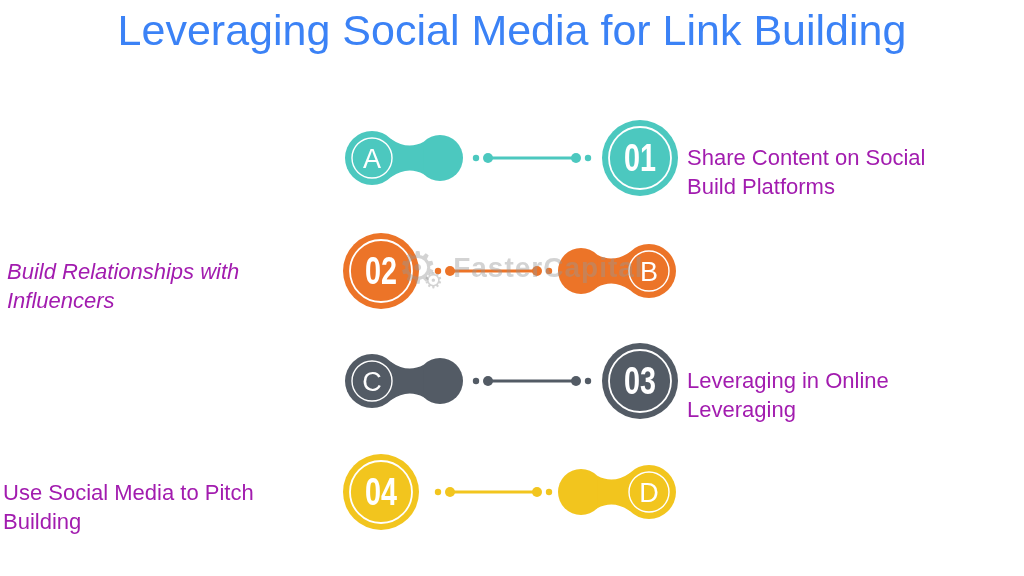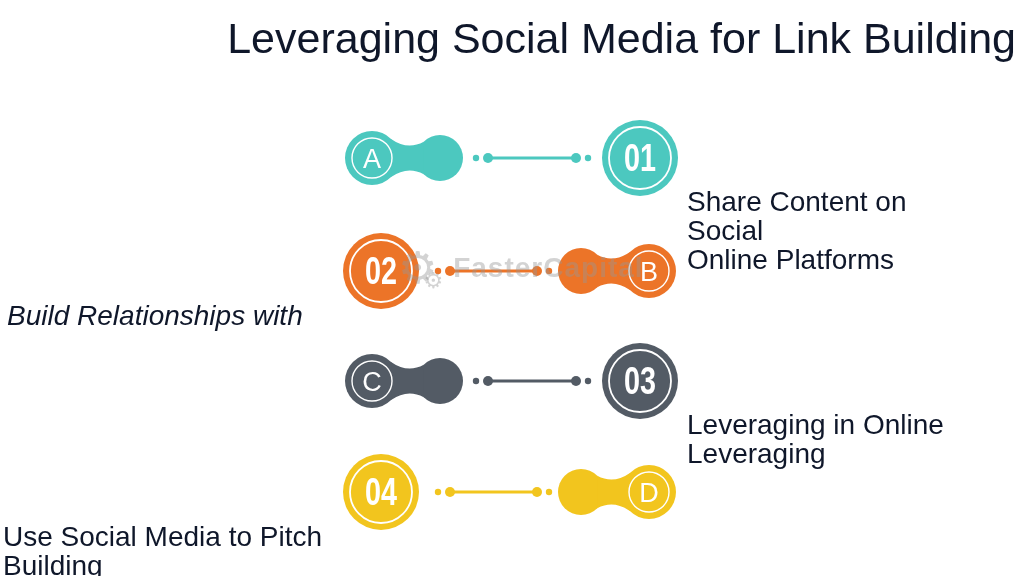--- a/index.html
+++ b/index.html
@@ -1,27 +1,27 @@
 <!DOCTYPE html>
 <html><head>
 <meta charset="utf-8">
 <style>
   html,body{margin:0;padding:0;background:#fff;}
   .stage{
     position:relative;width:1024px;height:576px;background:#ffffff;
     overflow:hidden;font-family:"Liberation Sans",sans-serif;
   }
   .title{
-    position:absolute;top:6px;left:0;right:0;margin:8px;
-    text-align:right;font-size:43px;font-weight:400;color:#0f172a;
+    position:absolute;top:6px;left:0;right:0;margin:0;
+    text-align:center;font-size:43px;font-weight:400;color:#3b82f6;
     letter-spacing:0;
   }
   .row-svg{position:absolute;z-index:1;}
   .label{
-    position:absolute;font-size:28px;line-height:29px;color:#0f172a;z-index:2;margin-top:44px;
+    position:absolute;font-size:22px;line-height:29px;color:#a21caf;z-index:2;
   }
   .letter-text{
     fill:#ffffff;font-size:27px;font-weight:400;
     font-family:"Liberation Sans",sans-serif;
   }
   .num-text{
     fill:#ffffff;font-size:38px;font-weight:bold;
     font-family:"Liberation Sans",sans-serif;
   }
   .watermark{
@@ -49,39 +49,40 @@
         <circle cx="488" cy="158" r="5" fill="#4CC8BF"></circle>
         <line x1="488" y1="158" x2="576" y2="158" stroke="#4CC8BF" stroke-width="3.2"></line>
         <circle cx="576" cy="158" r="5" fill="#4CC8BF"></circle>
         <circle cx="588" cy="158" r="3.2" fill="#4CC8BF"></circle>
         <circle cx="640" cy="158" r="38" fill="#4CC8BF"></circle>
         <circle cx="640" cy="158" r="31" fill="none" stroke="#fff" stroke-width="1.8"></circle>
         <text x="640" y="171" text-anchor="middle" class="num-text" textLength="32" lengthAdjust="spacingAndGlyphs">01</text>
       </svg>
       <div class="label" style="left: 687px; top: 143px; width: 300px;">
         <div>Share Content on Social</div>
-        <div>Online Platforms</div>
+        <div>Build Platforms</div>
       </div>
       <svg class="row-svg" width="360" height="112" viewBox="330 215 360 112" style="left:330px;top:215px;">
         <circle cx="381" cy="271" r="38" fill="#EC7428"></circle>
         <circle cx="381" cy="271" r="31" fill="none" stroke="#fff" stroke-width="1.8"></circle>
         <text x="381" y="284" text-anchor="middle" class="num-text" textLength="32" lengthAdjust="spacingAndGlyphs">02</text>
         <circle cx="438" cy="271" r="3.2" fill="#EC7428"></circle>
         <circle cx="450" cy="271" r="5" fill="#EC7428"></circle>
         <line x1="450" y1="271" x2="537" y2="271" stroke="#EC7428" stroke-width="3.2"></line>
         <circle cx="537" cy="271" r="5" fill="#EC7428"></circle>
         <circle cx="549" cy="271" r="3.2" fill="#EC7428"></circle>
         <circle cx="649" cy="271" r="27" fill="#EC7428"></circle>
         <circle cx="581" cy="271" r="23" fill="#EC7428"></circle>
         <path d="M 597.261 254.739 Q 613.586 263.5 629.9110000000001 251.911 L 629.9110000000001 290.089 Q 613.586 278.5 597.261 287.261 Z" fill="#EC7428"></path>
         <circle cx="649" cy="271" r="20" fill="none" stroke="#fff" stroke-width="1.4"></circle>
         <text x="649" y="280.5" text-anchor="middle" class="letter-text">B</text>
       </svg>
       <div class="label" style="left: 7px; top: 257px; width: 320px; font-style: italic;">
         <div>Build Relationships with</div>
+        <div>Influencers</div>
       </div>
       <svg class="row-svg" width="360" height="112" viewBox="330 325 360 112" style="left:330px;top:325px;">
         <circle cx="372" cy="381" r="27" fill="#535B65"></circle>
         <circle cx="440" cy="381" r="23" fill="#535B65"></circle>
         <path d="M 391.089 361.911 Q 407.414 373.5 423.739 364.739 L 423.739 397.261 Q 407.414 388.5 391.089 400.089 Z" fill="#535B65"></path>
         <circle cx="372" cy="381" r="20" fill="none" stroke="#fff" stroke-width="1.4"></circle>
         <text x="372" y="390.5" text-anchor="middle" class="letter-text">C</text>
         <circle cx="476" cy="381" r="3.2" fill="#535B65"></circle>
         <circle cx="488" cy="381" r="5" fill="#535B65"></circle>
         <line x1="488" y1="381" x2="576" y2="381" stroke="#535B65" stroke-width="3.2"></line>

